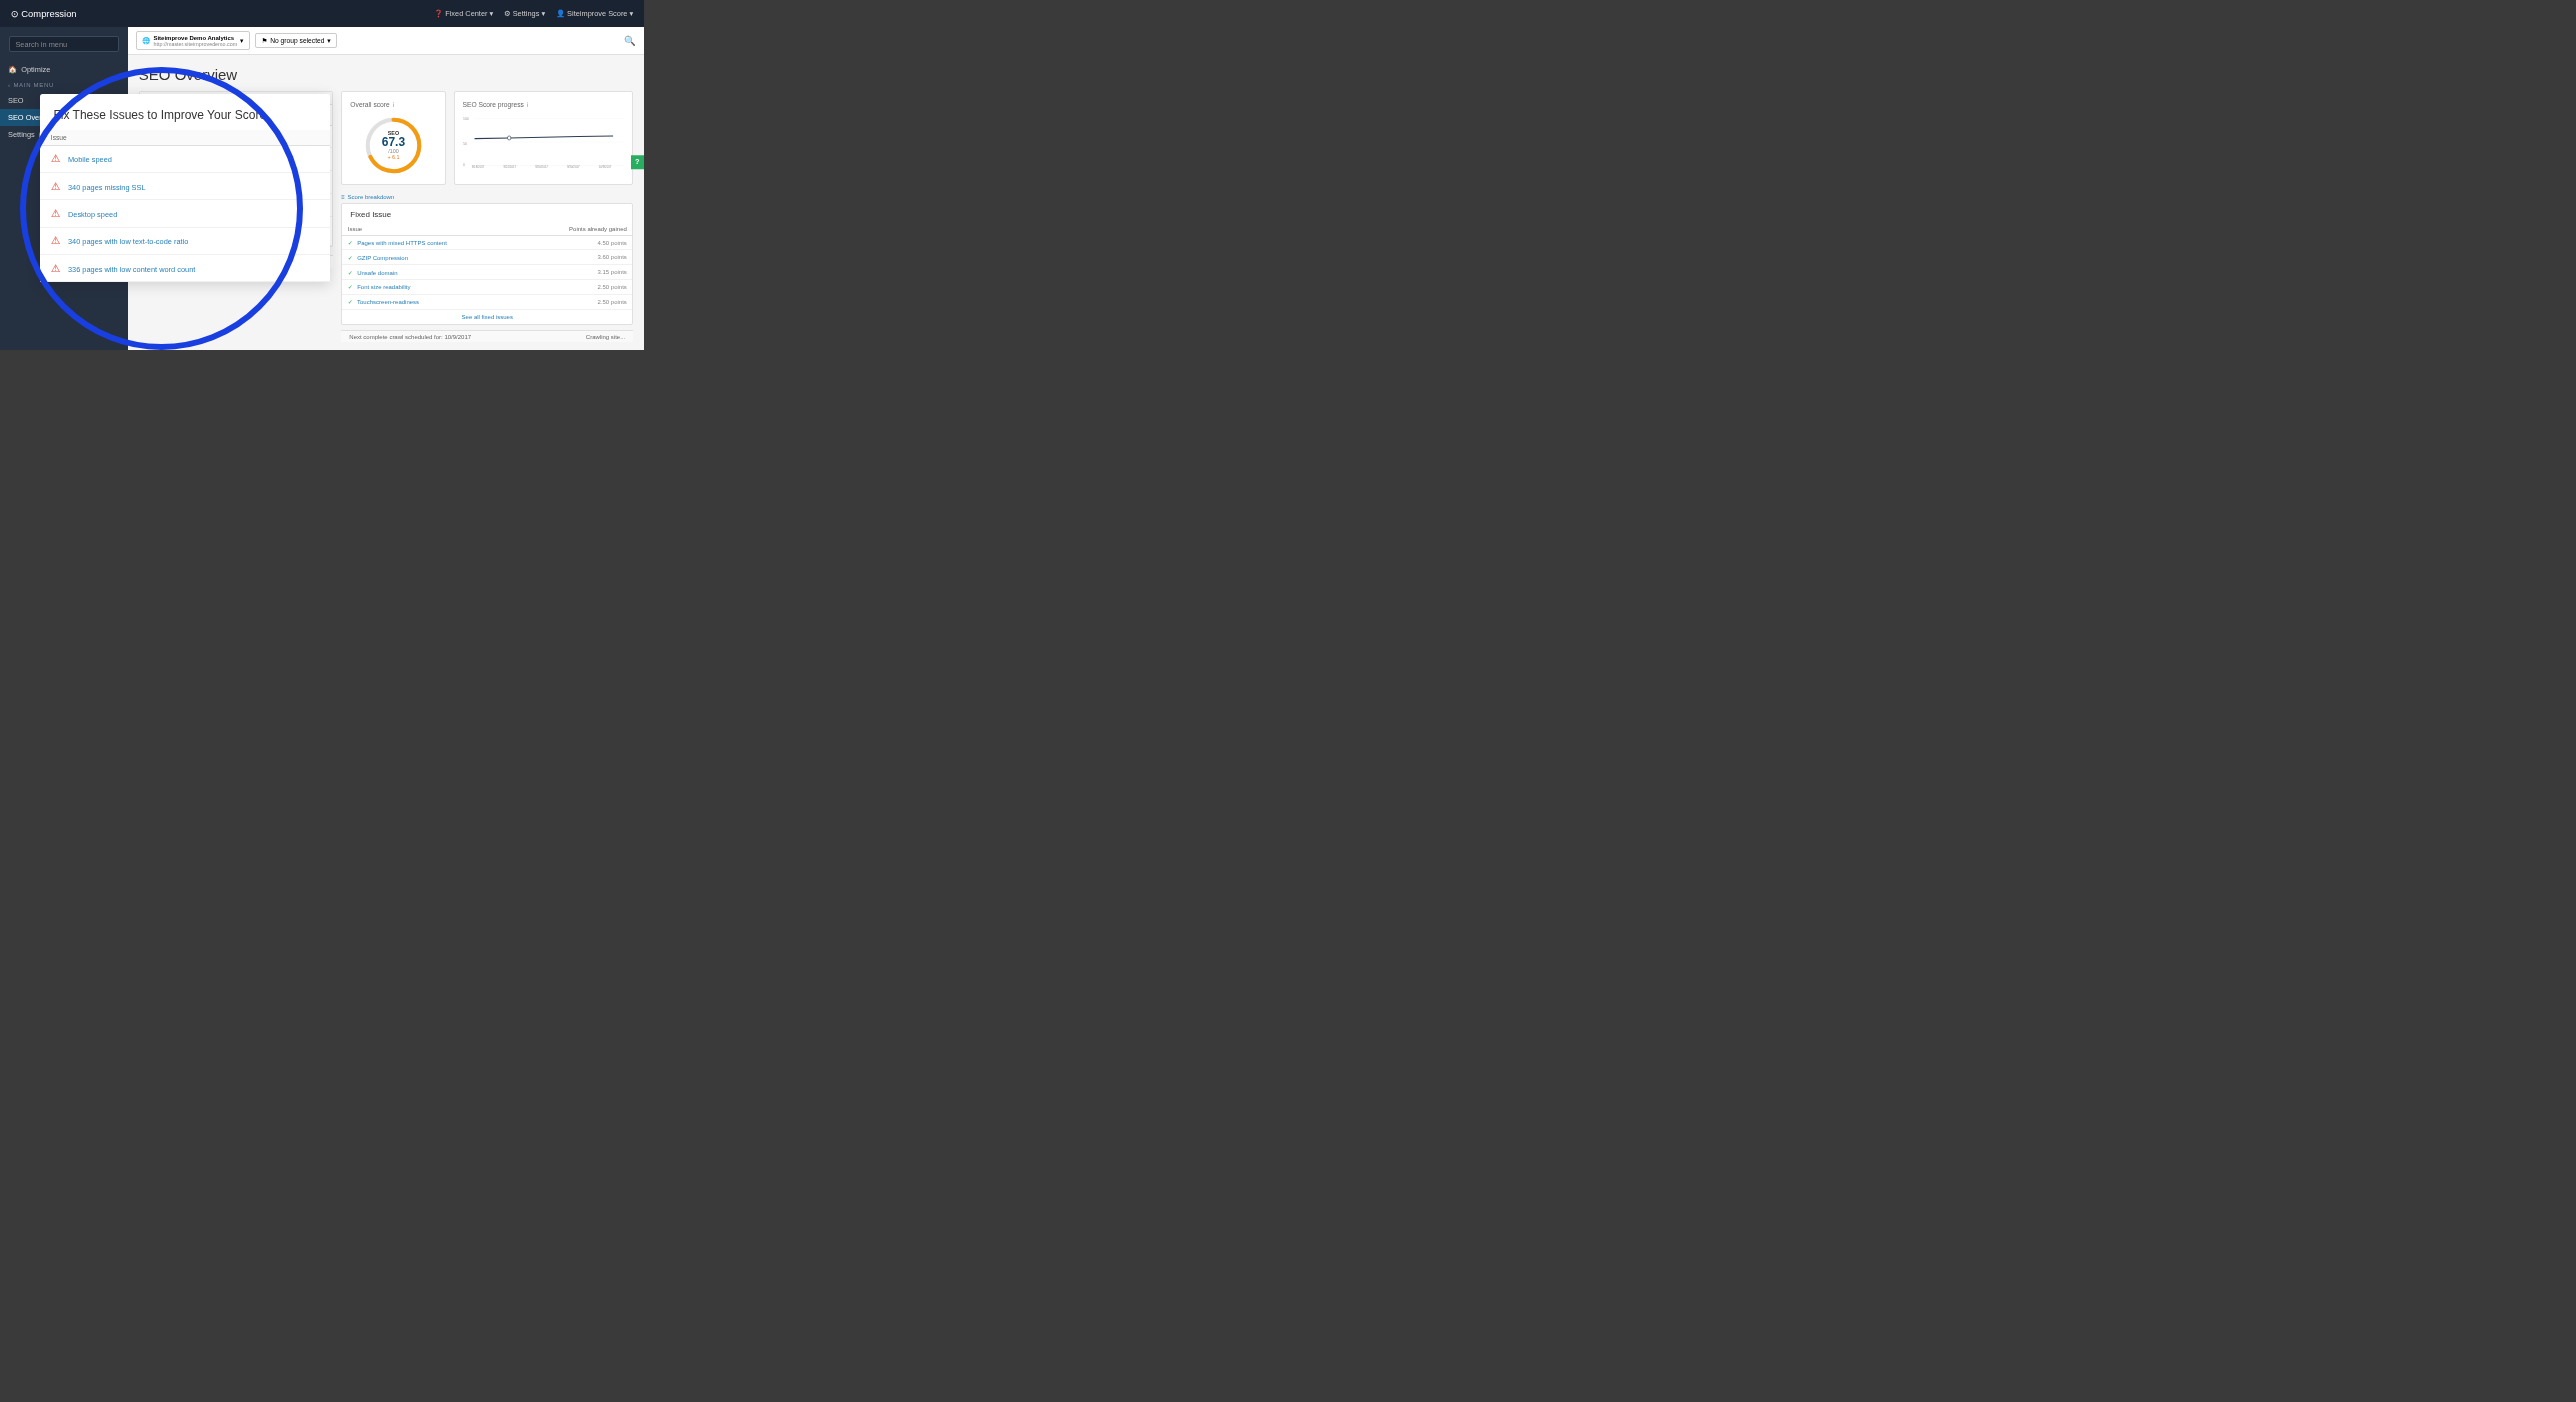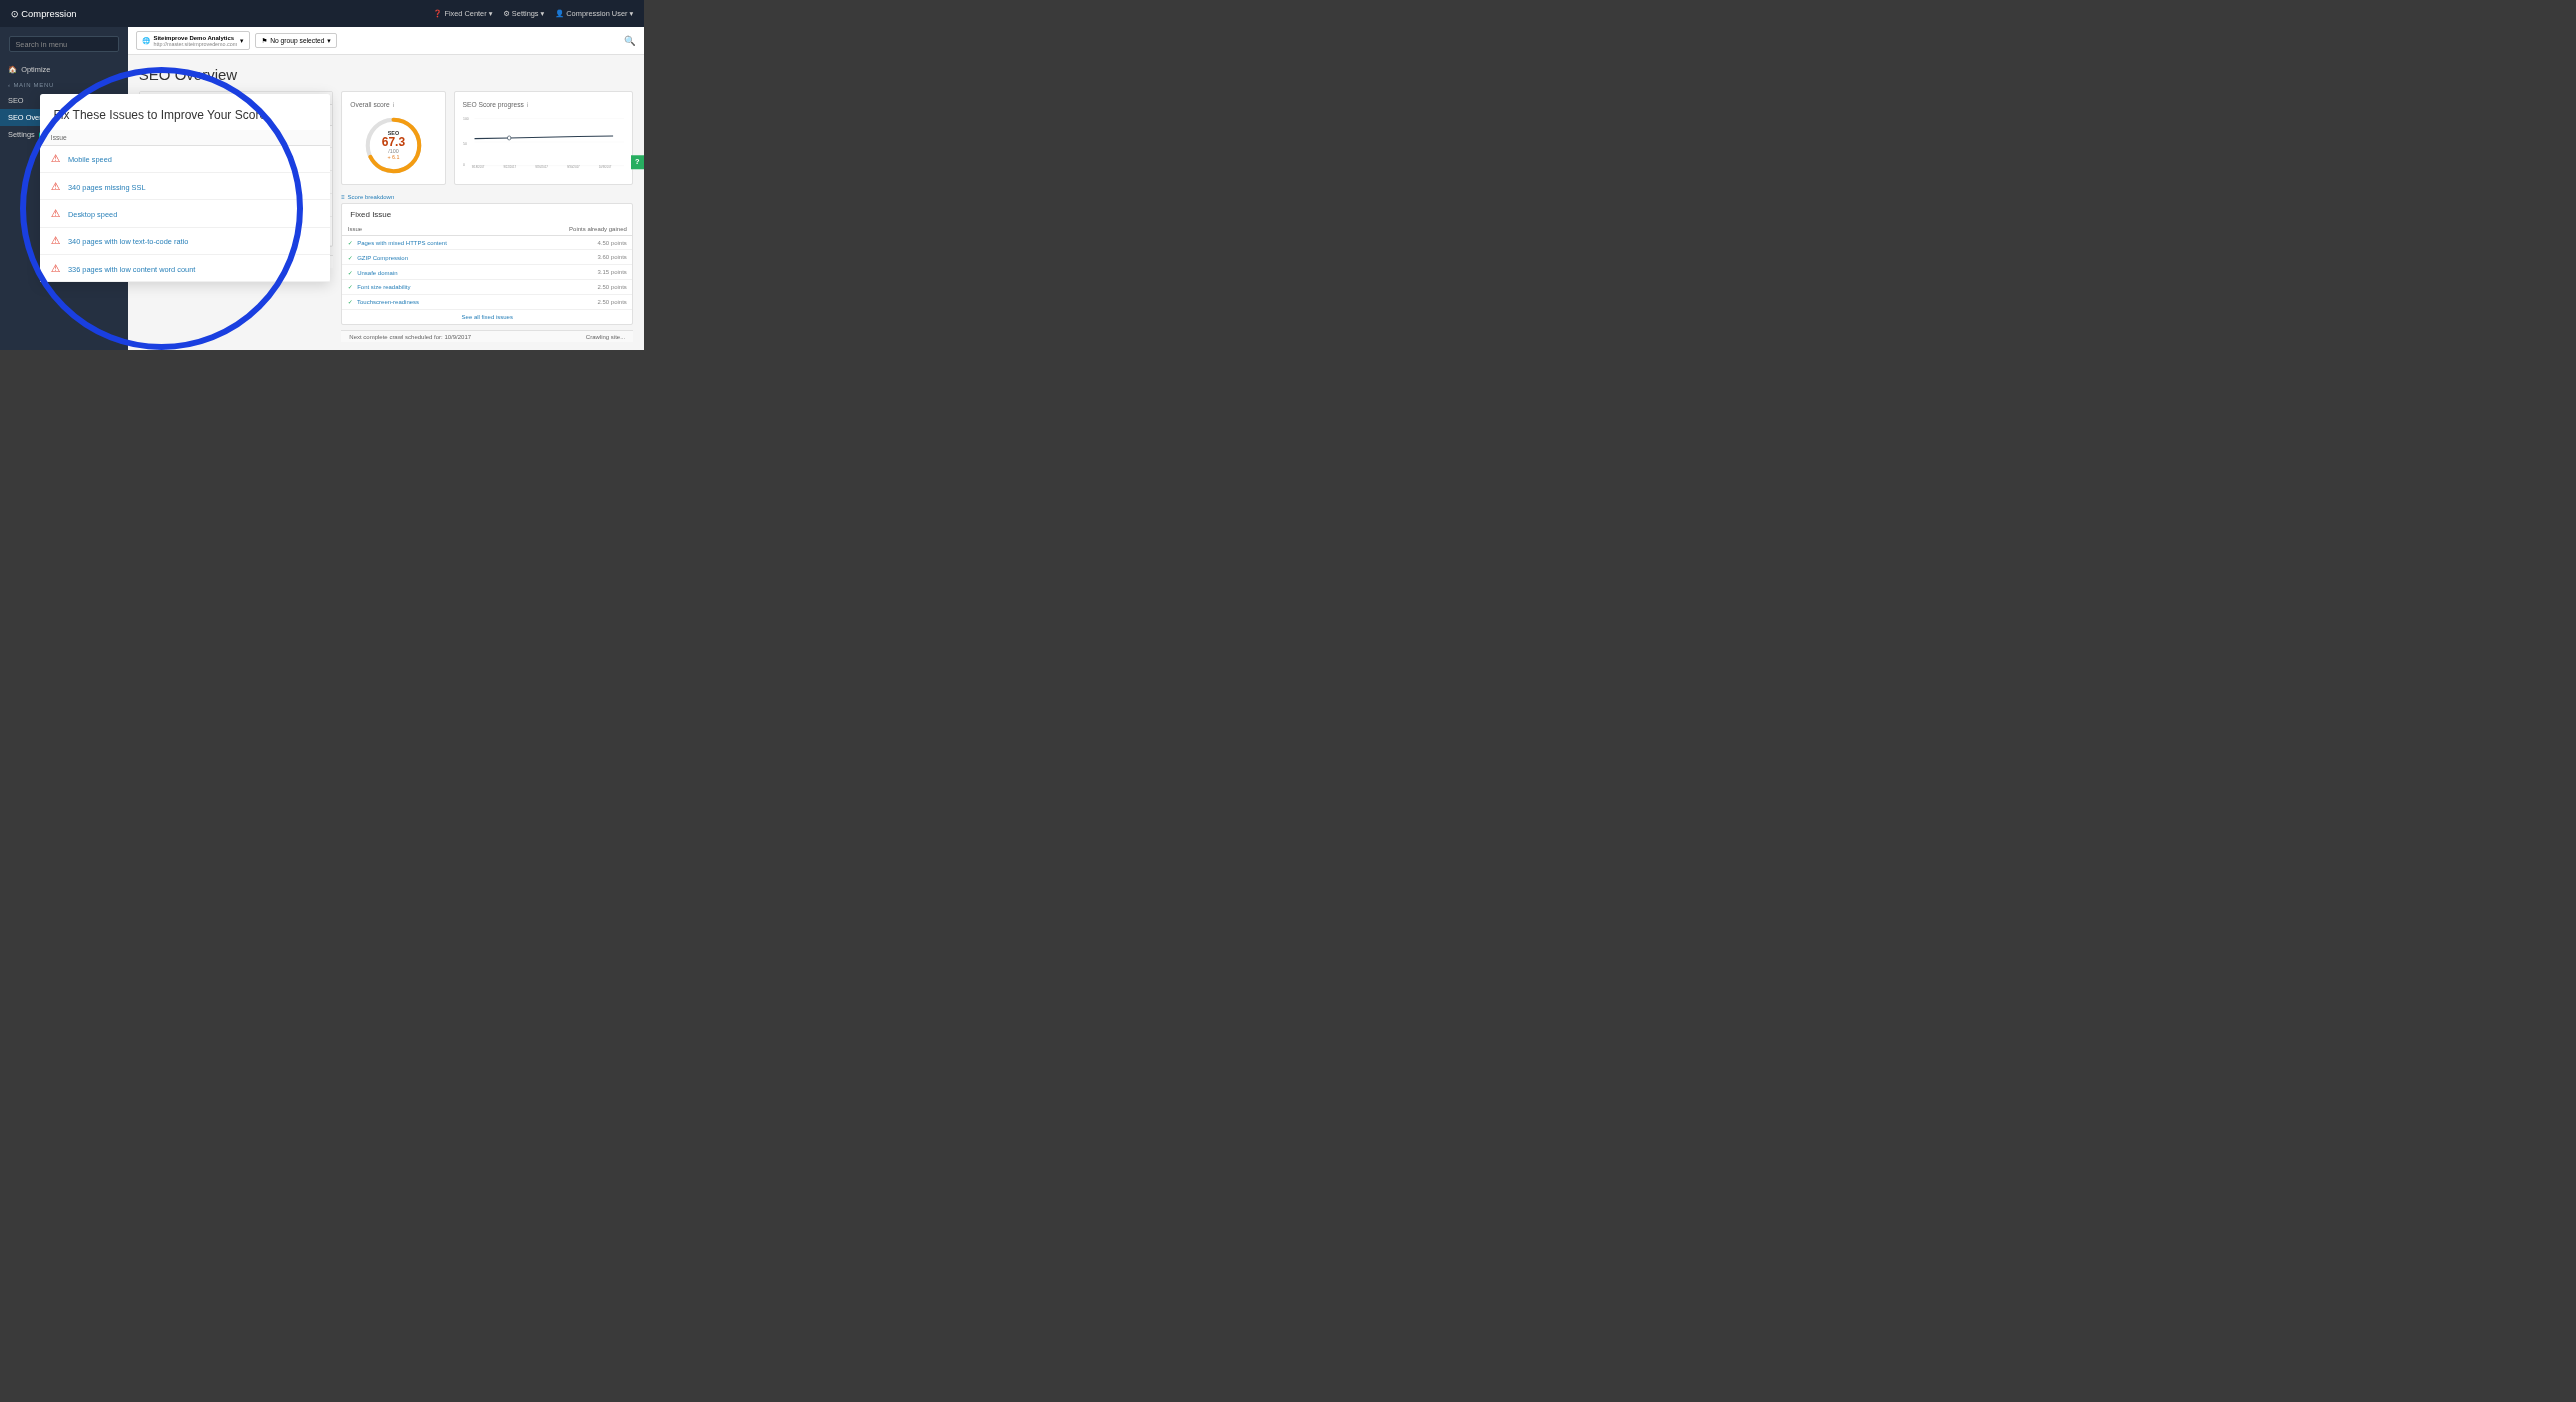--- a/index.html
+++ b/index.html
@@ -200,21 +200,21 @@
       text-align: center;
     }
     .gauge-label {
       font-size: 5.4px;
       color: #333;
       font-weight: bold;
     }
     .gauge-score {
       font-size: 12px;
       font-weight: bold;
-      color: #c2410c;
+      color: #0c4a6e;
       line-height: 1;
     }
     .gauge-denom {
       font-size: 5.4px;
       color: #888;
     }
     .gauge-delta {
       font-size: 5.4px;
       color: #e67e22;
     }
@@ -435,21 +435,21 @@
       <span>Fixed Center</span>
       <span>▾</span>
     </span>
     <span>
       <span>⚙</span>
       <span>Settings</span>
       <span>▾</span>
     </span>
     <span>
       <span>👤</span>
-      <span>Compression User</span>
+      <span>Siteimprove Score</span>
       <span>▾</span>
     </span>
   </div>
 </div>
 
 <div class="main-layout">
 
   <div class="sidebar">
     <div class="sidebar-search">
       <input type="text" placeholder="Search in menu" style="">

